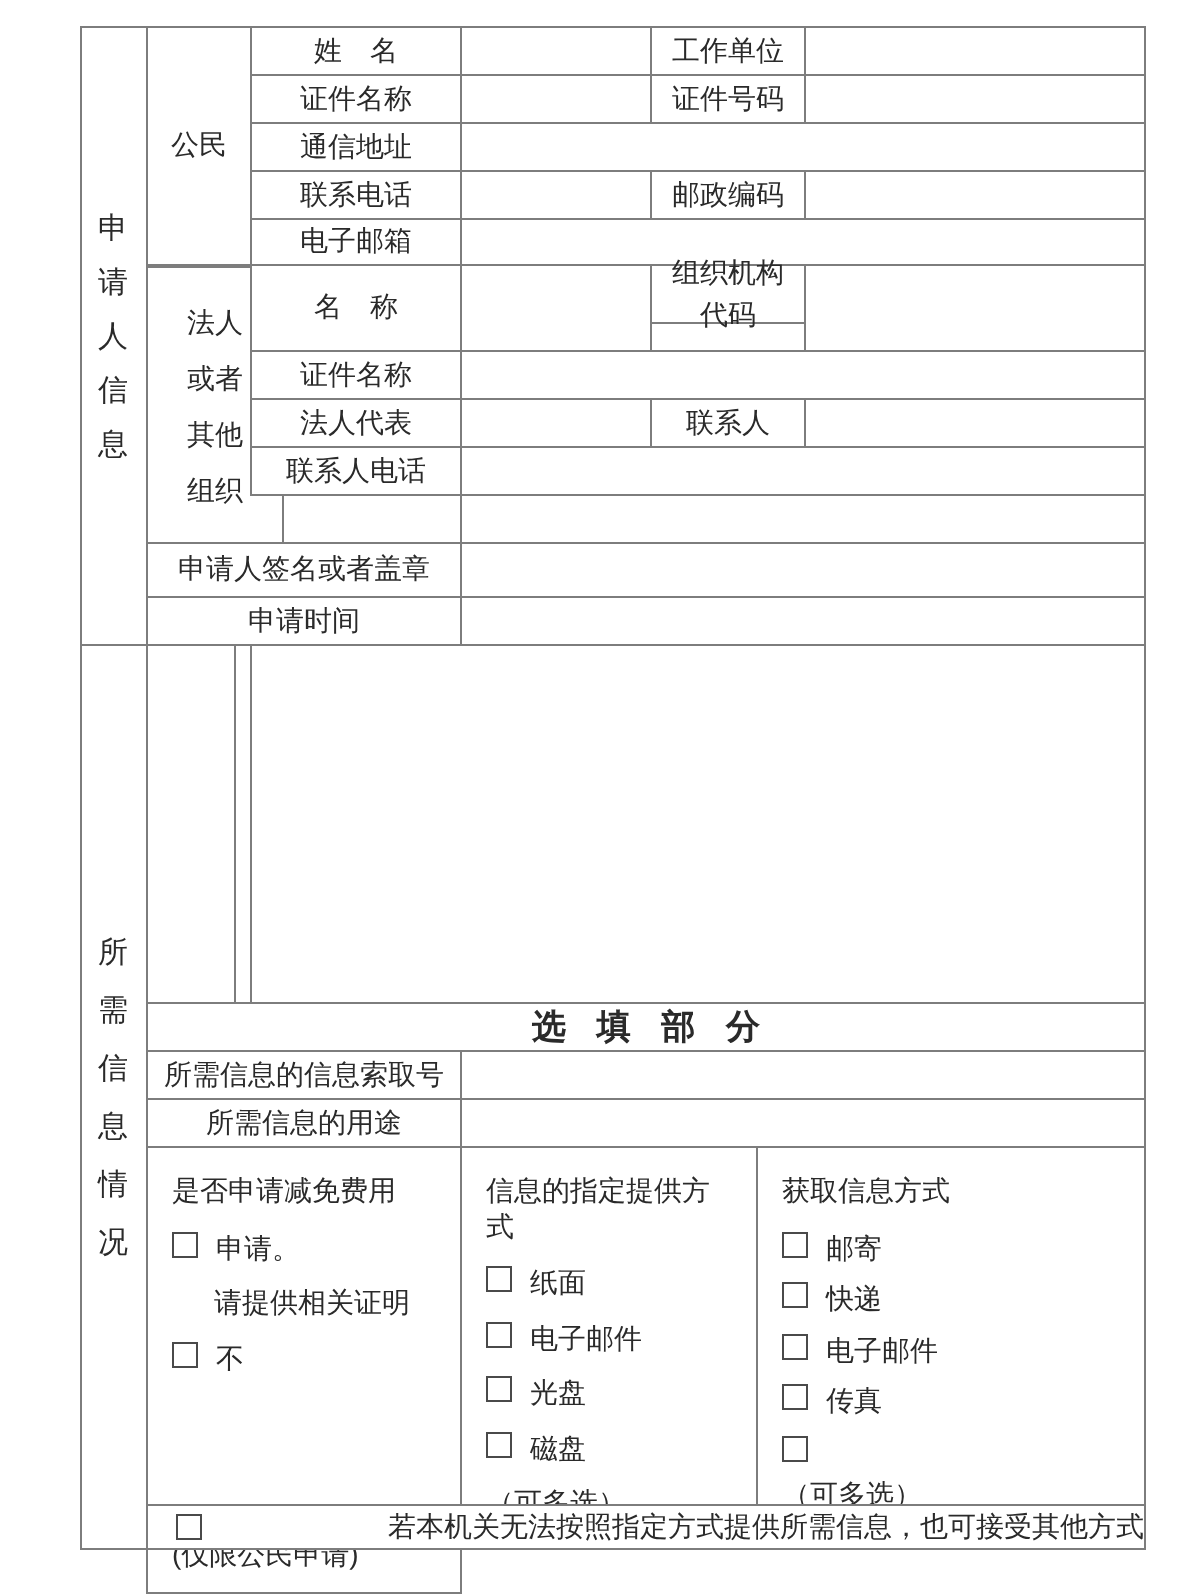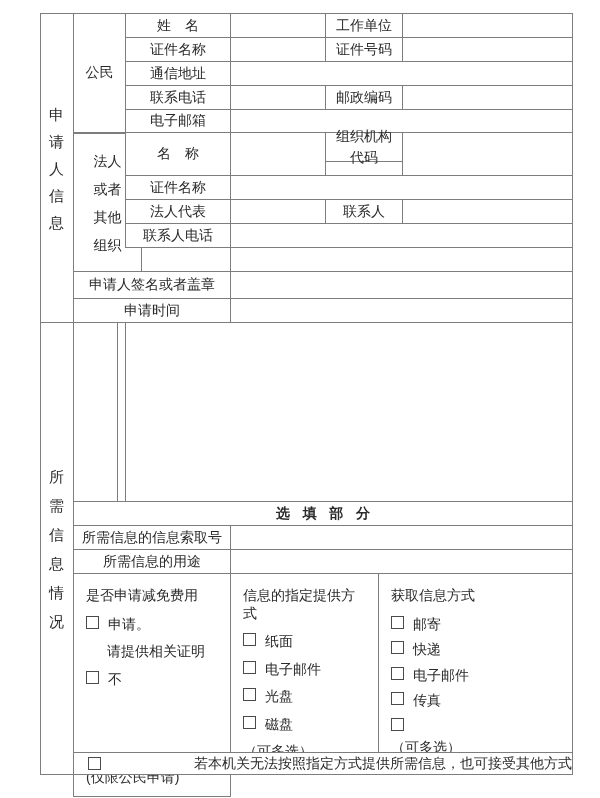--- a/index.html
+++ b/index.html
@@ -16,21 +16,21 @@
     border:1px solid #7d7d7d;
     display:flex;align-items:center;justify-content:center;
     font-size:14px;line-height:1.25;
     background:#fff;
   }
   .lab{text-align:center;}
   .pre{white-space:pre-line;text-align:center;}
   .vlabel{font-size:15px;line-height:27px;letter-spacing:1px;}
   .vlabel2{font-size:15px;line-height:29px;letter-spacing:1px;}
   .desclabel{line-height:29px;margin-left:44px;}
-  .header-opt{font-weight:bold;font-size:14px;letter-spacing:0.9em;text-indent:0.9em;}
+  .header-opt{font-weight:bold;font-size:17px;letter-spacing:0.9em;text-indent:0.9em;}
   .grp{
     flex-direction:column;align-items:flex-start;justify-content:flex-start;
     padding:13px 10px 10px 12px;text-align:left;
   }
   .grp .ttl{margin-bottom:11px;}
   .opt{display:flex;margin-bottom:10px;}
   .tight .opt{margin-bottom:8px;}
   .cb{
     width:11px;height:11px;border:1px solid #4a4a4a;background:#fff;
     margin-right:9px;flex:none;display:inline-block;

